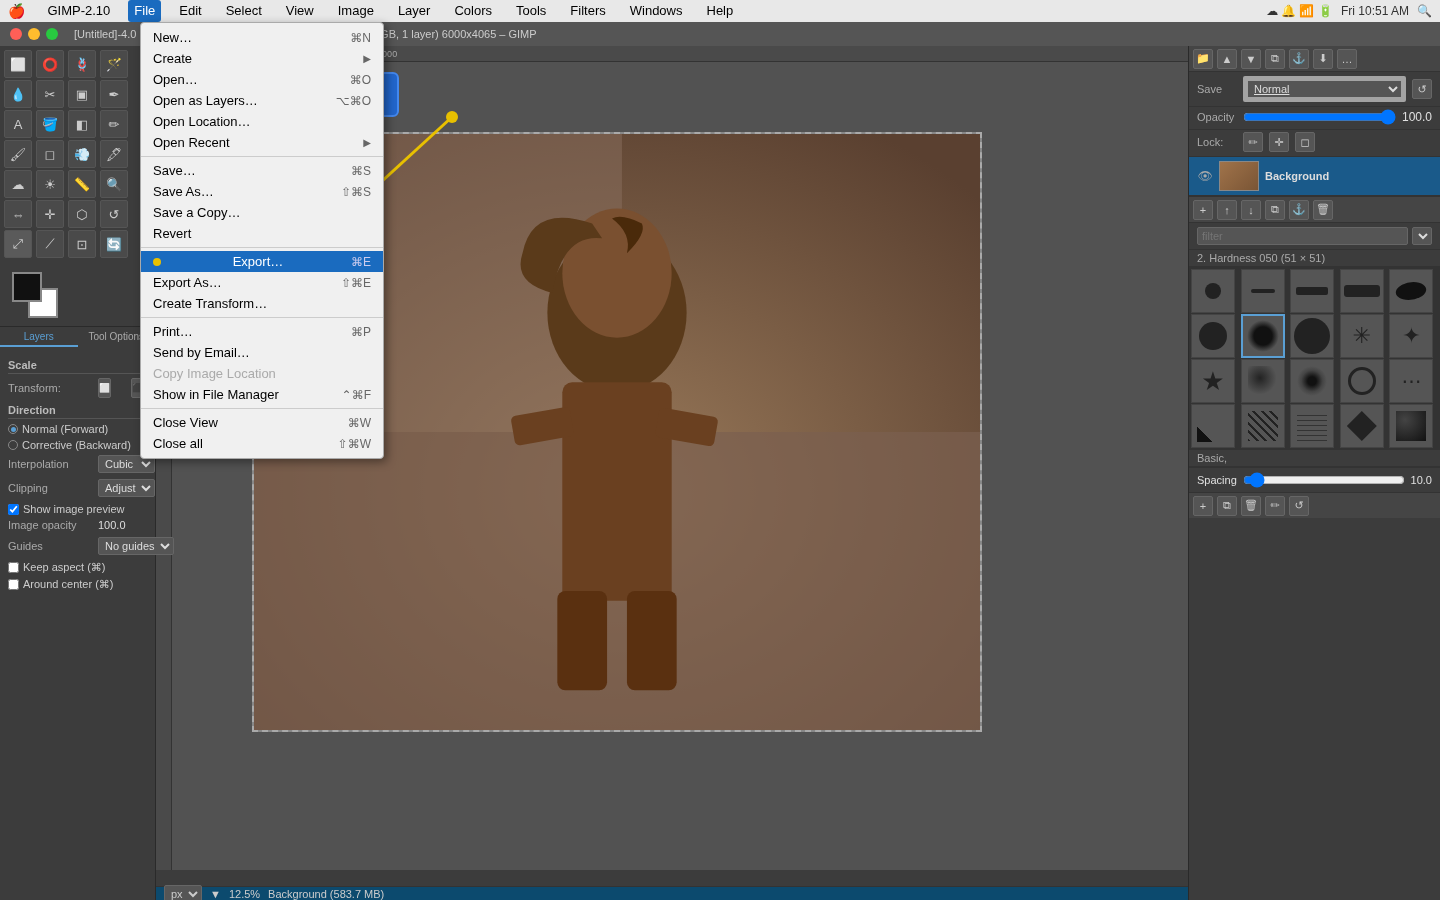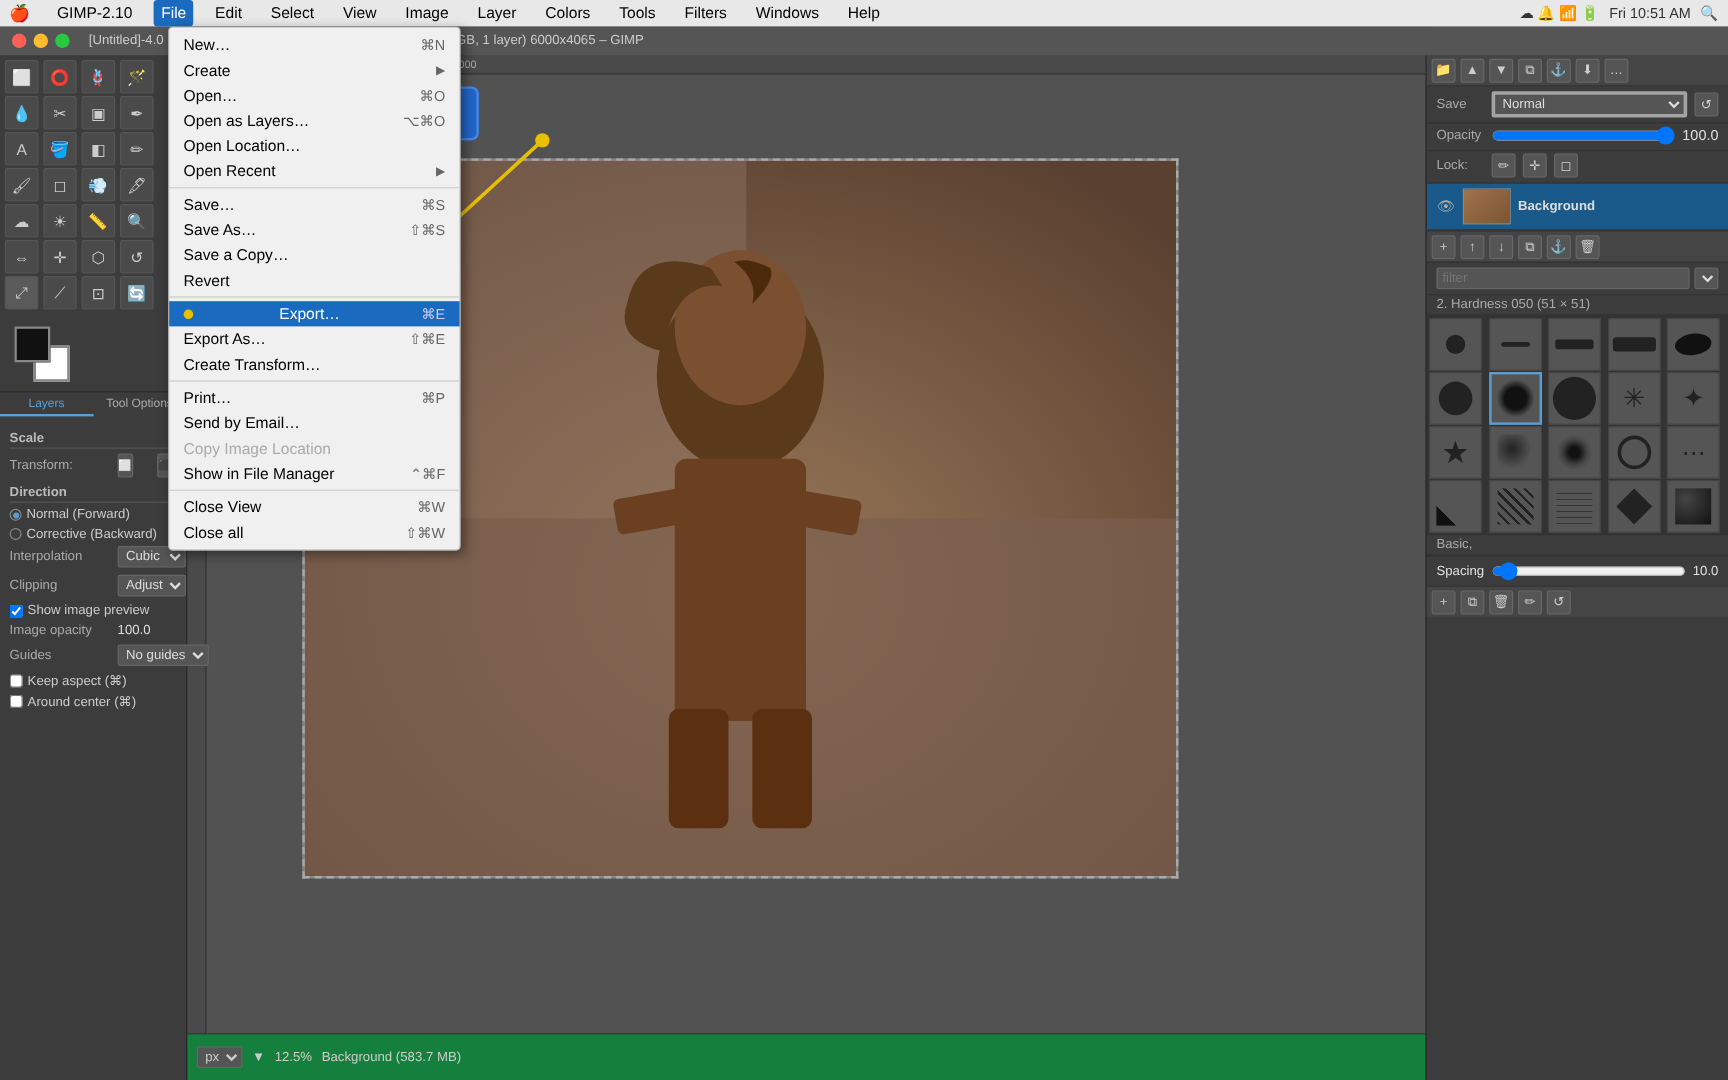--- a/index.html
+++ b/index.html
@@ -283,22 +283,22 @@
       border-radius: 6px;
       border: 2px solid #4488ee;
       z-index: 50;
       white-space: nowrap;
     }
 
     
     #status-bar {
       position: absolute;
       bottom: 0; left: 156px; right: 252px;
-      height: 39px;
-      background: #15803d;
+      height: 14px;
+      background: #0c4a6e;
       border-top: 1px solid #333;
       display: flex;
       align-items: center;
       padding: 0 8px;
       gap: 8px;
       font-size: 11px;
       color: #ccc;
     }
     .status-select {
       background: #555;
@@ -361,25 +361,26 @@
       display: flex;
       align-items: center;
       padding: 4px 8px;
       gap: 6px;
       border-bottom: 1px solid #333;
     }
     .mode-label { font-size: 11px; color: #aaa; min-width: 40px; }
     .mode-select {
       flex: 1;
       background: #555;
-      border: 3px solid #a3a3a3;
+      border: 5px solid #a3a3a3;
       color: #ddd;
       font-size: 11px;
       border-radius: 2px;
       padding: 1px 2px;
+      text-decoration: underline;
     }
     #opacity-row {
       display: flex;
       align-items: center;
       padding: 2px 8px 4px;
       gap: 6px;
       border-bottom: 1px solid #333;
     }
     #lock-row {
       display: flex;

